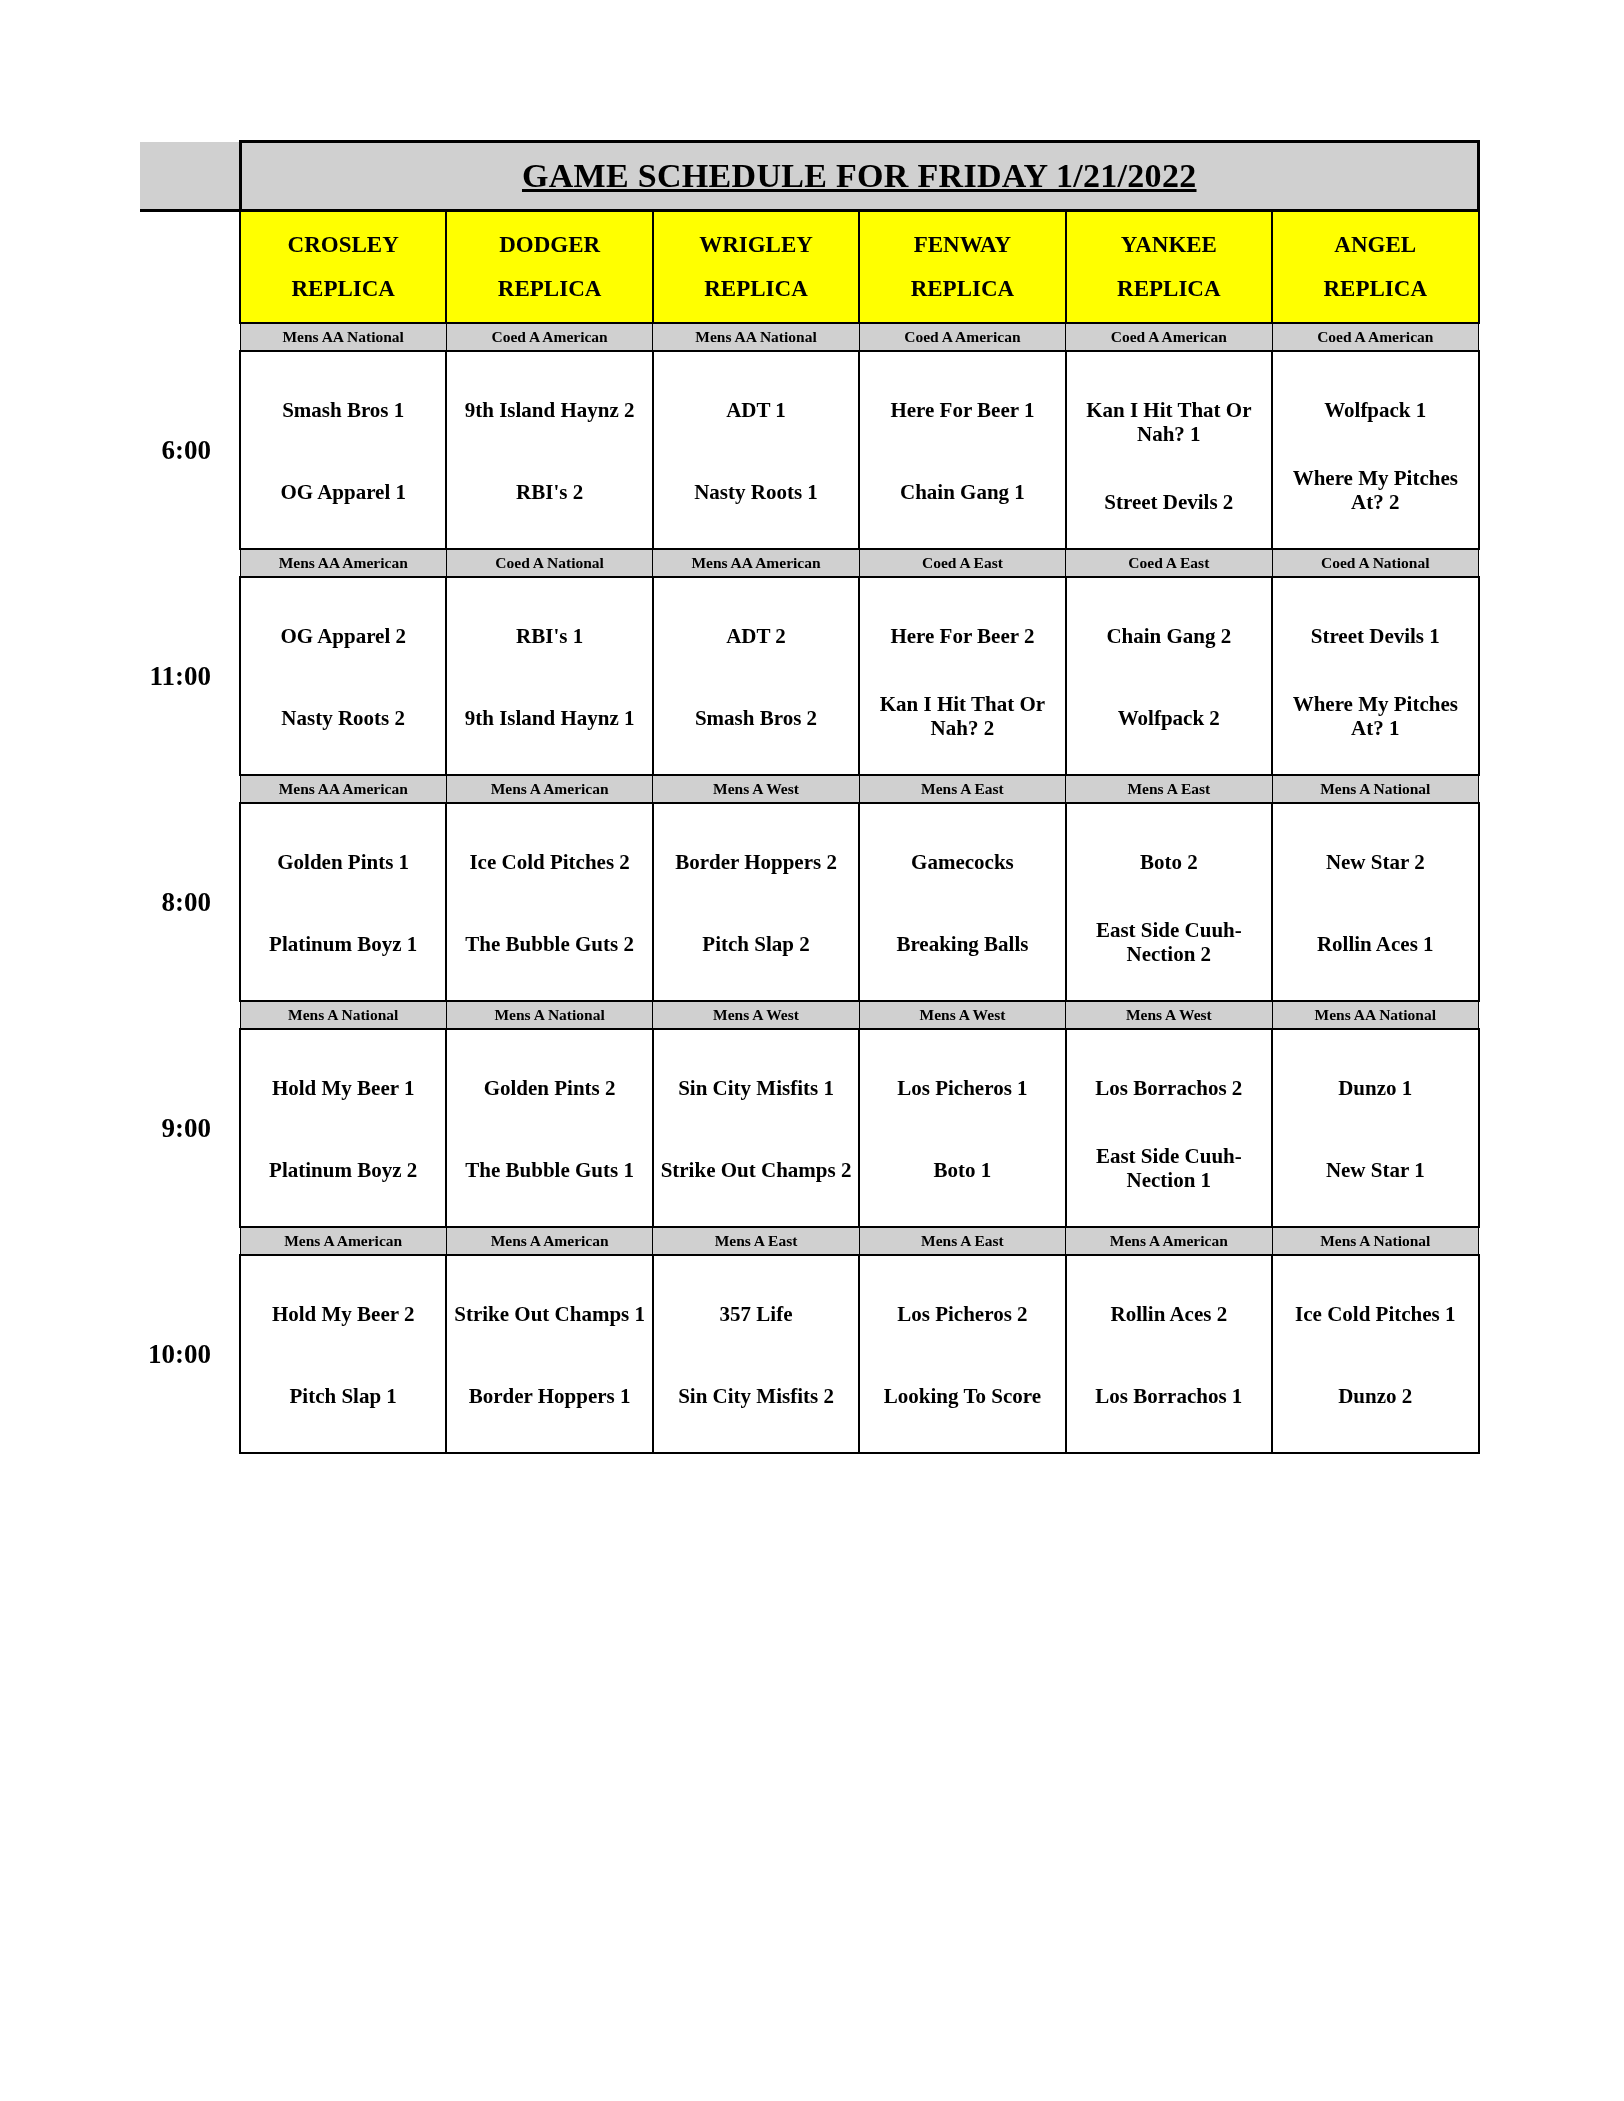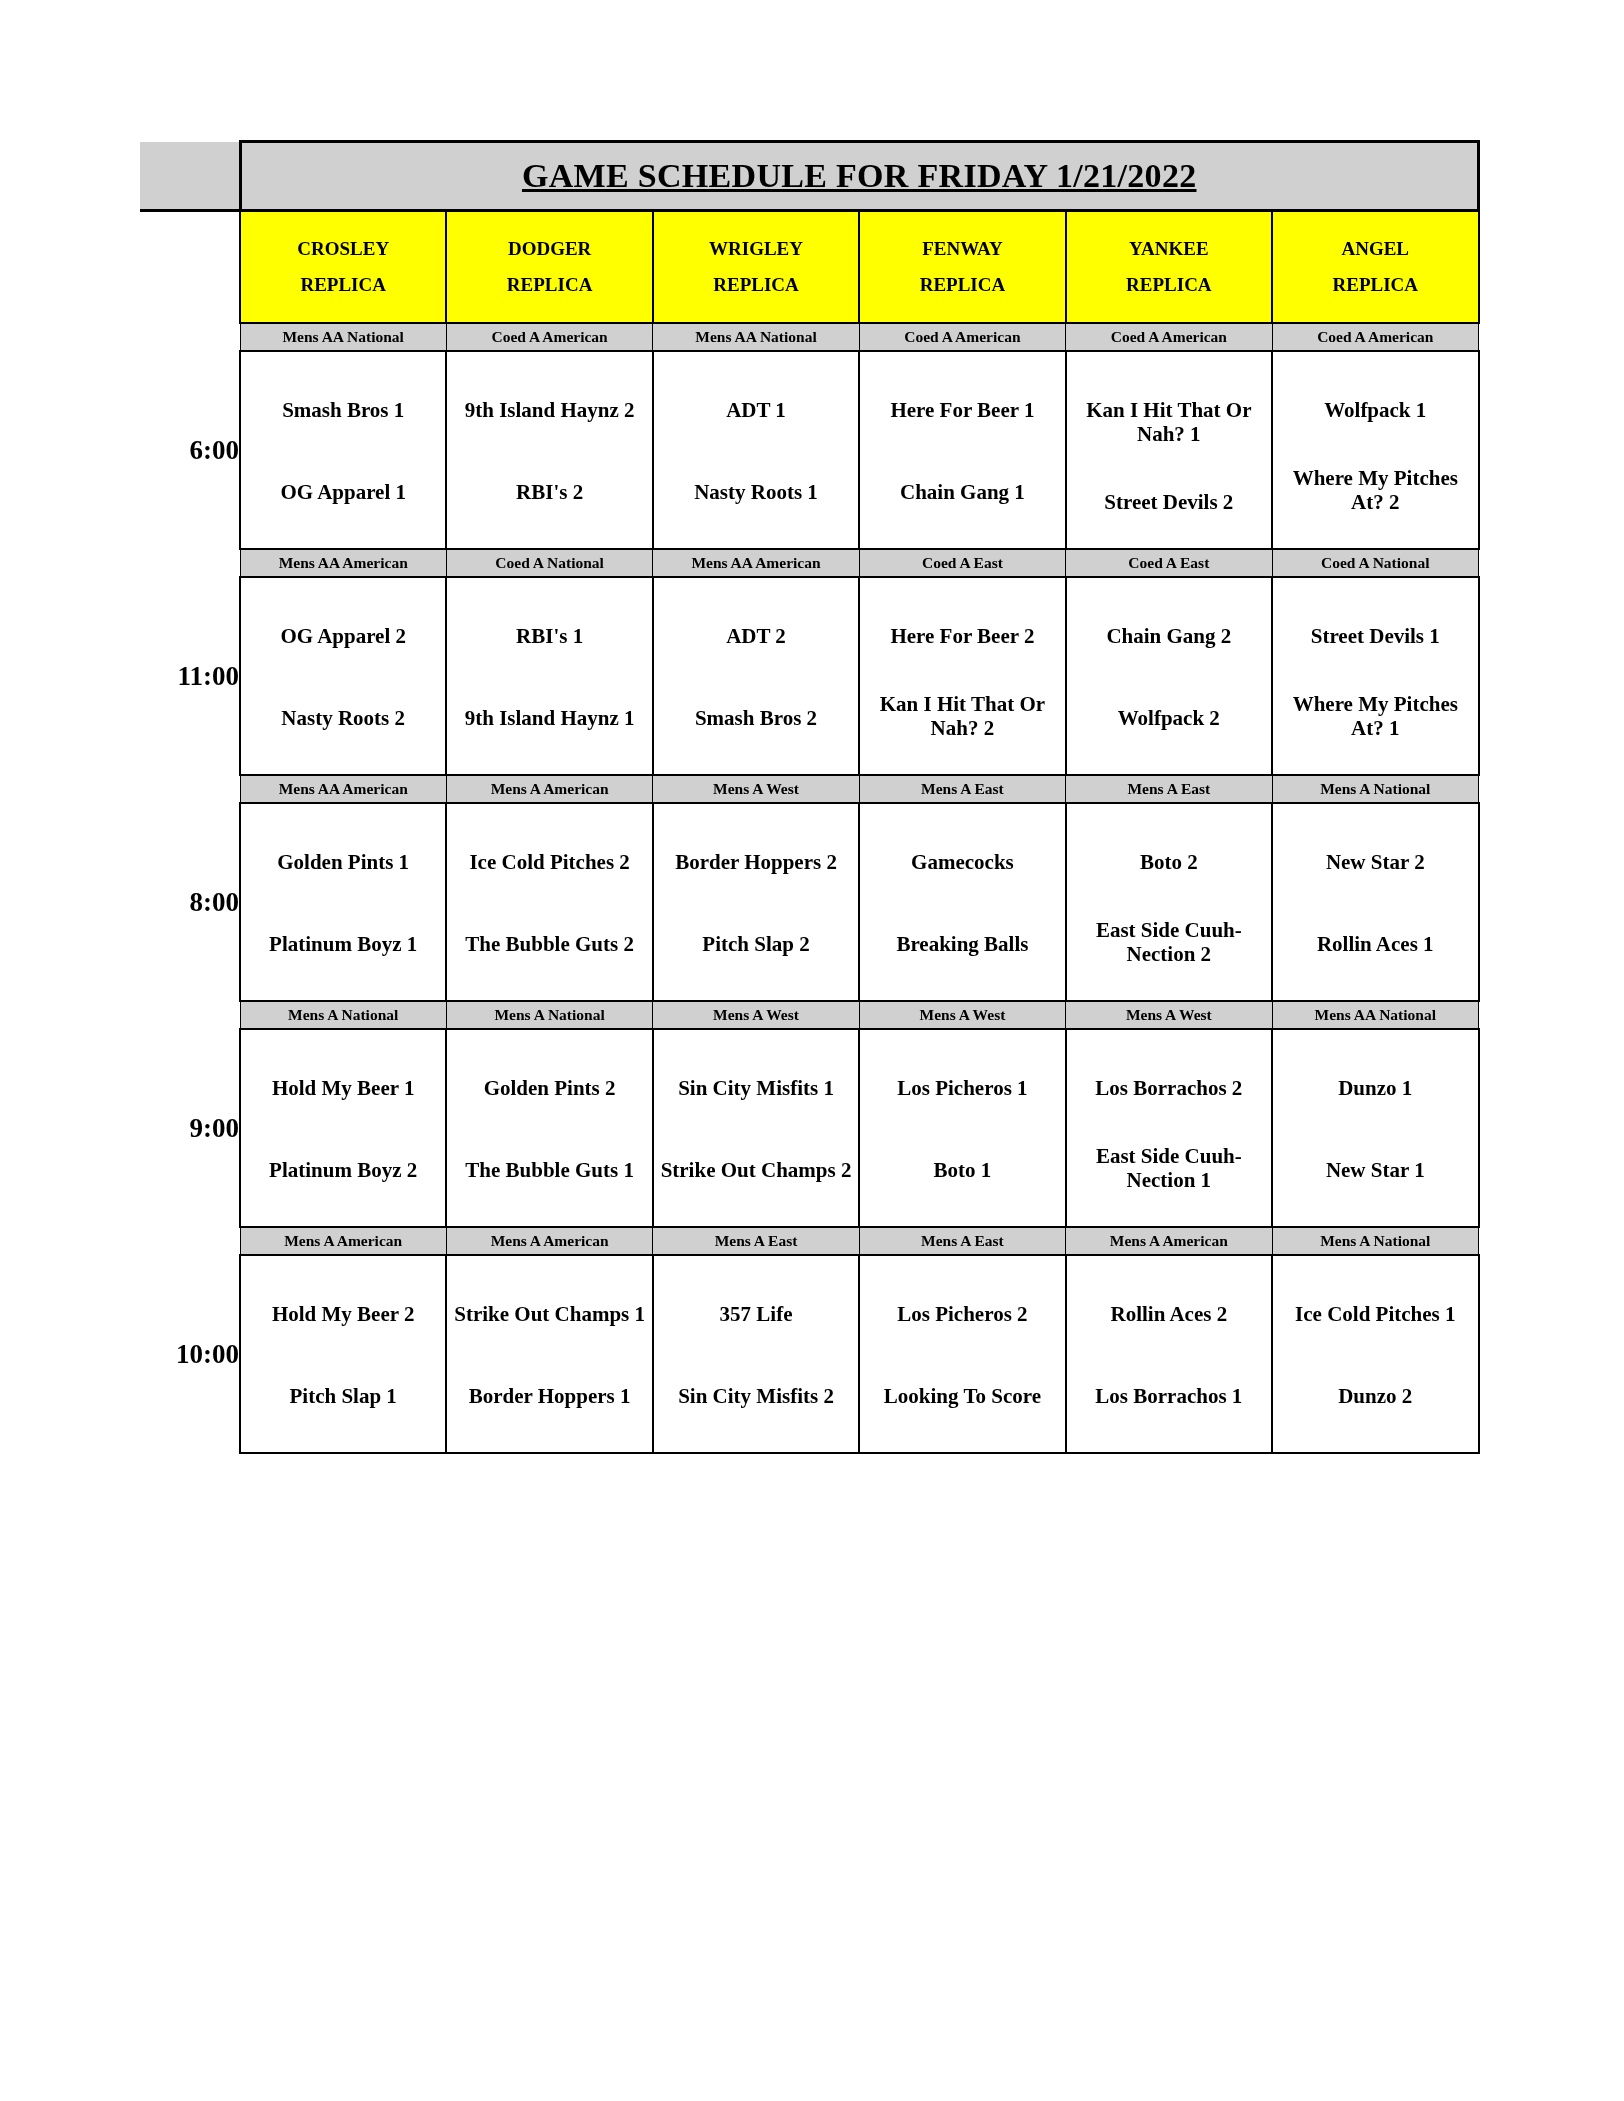--- a/index.html
+++ b/index.html
@@ -43,21 +43,21 @@
     font-size: 34px;
     font-weight: bold;
     letter-spacing: 0.3px;
     height: 66px;
     font-family: "Liberation Serif", serif;
   }
   .field-row td.field {
     background: #ffff00;
     border: 2px solid #000000;
     height: 110px;
-    font-size: 19px;
+    font-size: 23px;
     font-weight: bold;
     line-height: 1.9;
   }
   .field-row td.timecol {
     background: #ffffff;
     border: none;
   }
   .div-row td {
     background: #d0d0d0;
     border: 1px solid #000000;
@@ -74,21 +74,21 @@
     height: 196px;
     font-size: 21px;
     font-weight: bold;
   }
   .game-row td.timecol {
     background: #ffffff;
     border: none;
     font-size: 27px;
     font-weight: bold;
     text-align: right;
-    padding-right: 0;
+    padding-right: 28px;
   }
   .slot {
     display: flex;
     flex-direction: column;
     justify-content: space-between;
     height: 168px;
     padding: 14px 6px;
     box-sizing: border-box;
     gap: 44px;
   }

